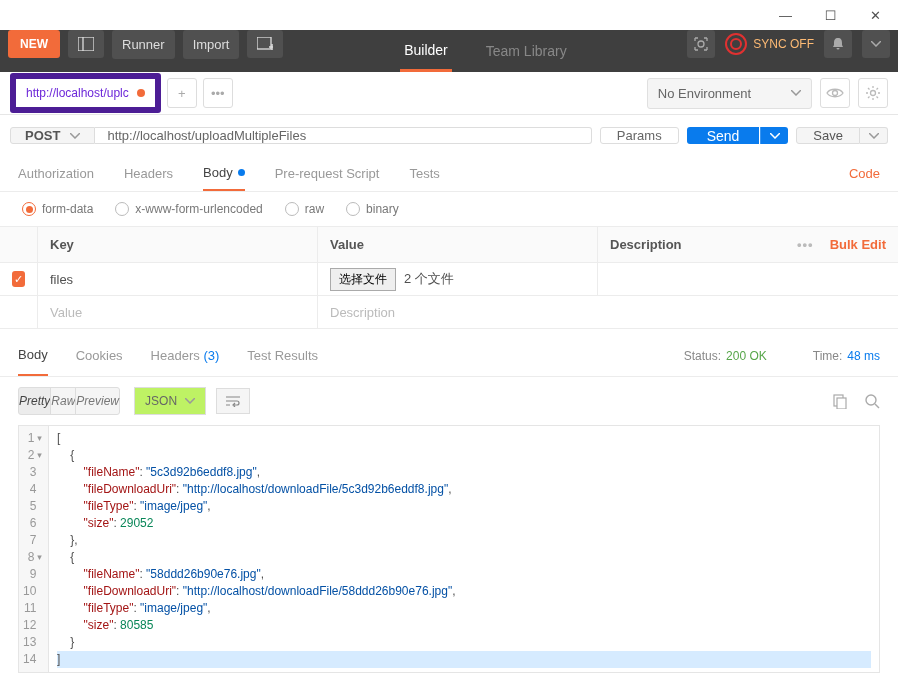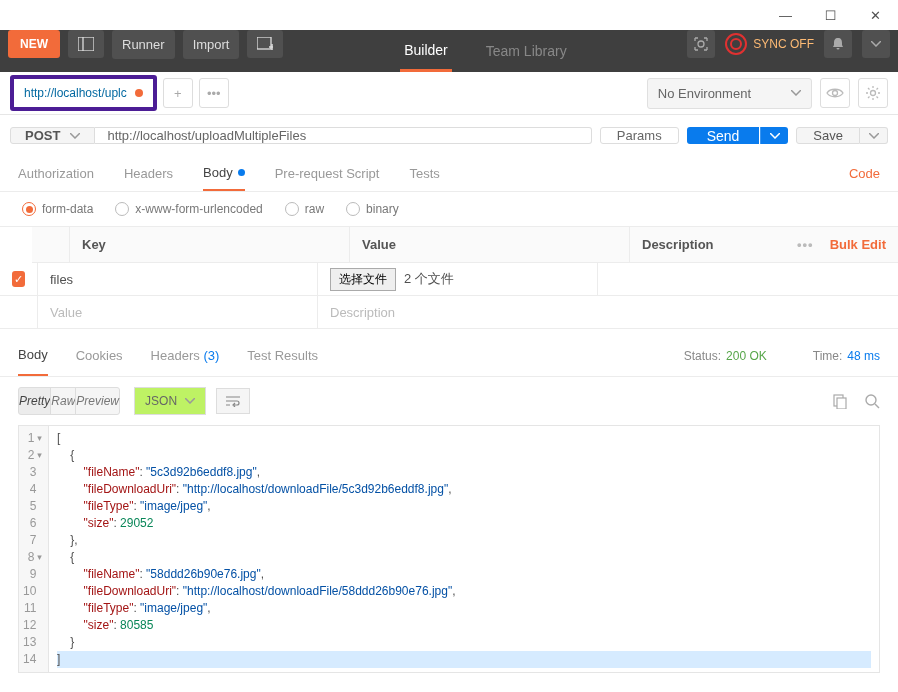--- a/index.html
+++ b/index.html
@@ -16,21 +16,21 @@
 .toolbar .center-tab { color: #888; font-size: 14px; padding: 0 4px; height: 100%; display: flex; align-items: center; }
 .toolbar .center-tab.active { color: #fff; border-bottom: 3px solid #f26b3a; }
 .toolbar .right-icons { display: flex; align-items: center; gap: 10px; }
 .sync-wrap { display: flex; align-items: center; gap: 6px; color: #fdba74; font-size: 12px; }
 .sync-icon { width: 22px; height: 22px; border: 2px solid #e03131; border-radius: 50%; display: flex; align-items: center; justify-content: center; }
 .sync-icon-inner { width: 12px; height: 12px; border: 2px solid #e03131; border-radius: 50%; }
 .tb-iconbtn { width: 28px; height: 28px; background: #505050; border-radius: 3px; display: flex; align-items: center; justify-content: center; color: #aaa; }
 
 .req-tabs { height: 43px; display: flex; align-items: center; padding: 0 10px; gap: 6px; border-bottom: 1px solid #e6e6e6; justify-content: space-between; }
 .req-tabs-left { display: flex; align-items: center; gap: 6px; }
-.req-tab { border: 4px solid #4c1d95; border-radius: 3px; padding: 7px 10px; display: flex; align-items: center; gap: 8px; color: #0369a1; font-size: 12px; }
+.req-tab { border: 6px solid #4c1d95; border-radius: 3px; padding: 7px 10px; display: flex; align-items: center; gap: 8px; color: #6d28d9; font-size: 12px; }
 .req-tab .dot { width: 8px; height: 8px; background: #f26b3a; border-radius: 50%; }
 .sq-btn { border: 1px solid #ddd; border-radius: 3px; width: 30px; height: 30px; display: flex; align-items: center; justify-content: center; color: #aaa; }
 .env-right { display: flex; align-items: center; gap: 8px; }
 .env-select { border: 1px solid #e0e0e0; background: #f5f5f5; border-radius: 3px; padding: 7px 10px; display: flex; align-items: center; gap: 40px; color: #666; font-size: 13px; }
 
 .url-bar { display: flex; align-items: stretch; padding: 12px 10px; gap: 8px; }
 .method-select { border: 1px solid #ddd; border-radius: 3px 0 0 3px; background: #f5f5f5; padding: 0 14px; display: flex; align-items: center; gap: 10px; font-weight: 600; color: #555; }
 .url-input { flex: 1; border: 1px solid #ddd; border-left: none; border-radius: 0 3px 3px 0; padding: 0 12px; display: flex; align-items: center; color: #666; font-size: 13px; margin-left: -8px; text-align: right; }
 .btn-params { border: 1px solid #ddd; background: #fff; padding: 0 16px; display: flex; align-items: center; border-radius: 3px; color: #666; }
 .btn-send { background: #097bed; color: #fff; padding: 0 20px; display: flex; align-items: center; border-radius: 3px 0 0 3px; font-size: 14px; }
@@ -47,21 +47,21 @@
 
 .body-type-row { display: flex; align-items: center; gap: 22px; padding: 10px 22px; }
 .radio-wrap { display: flex; align-items: center; gap: 6px; color: #787878; font-size: 12px; }
 .radio-outer { width: 14px; height: 14px; border: 1px solid #bbb; border-radius: 50%; display: flex; align-items: center; justify-content: center; }
 .radio-wrap.checked .radio-outer { border-color: #f26b3a; }
 .radio-inner { width: 7px; height: 7px; background: #f26b3a; border-radius: 50%; display: none; }
 .radio-wrap.checked .radio-inner { display: block; }
 
 .kv-table { border-top: 1px solid #ececec; }
 .kv-header, .kv-row { display: grid; grid-template-columns: 38px 280px 280px 1fr; align-items: center; }
-.kv-header { background: #fafafa; height: 36px; font-weight: 600; color: #555; border-bottom: 1px solid #ececec; position: relative; margin-left: 32px; }
+.kv-header { background: #fafafa; height: 36px; font-weight: 600; color: #555; border-bottom: 1px solid #ececec; position: relative; }
 .kv-header > div, .kv-row > div { padding: 0 12px; border-right: 1px solid #ececec; height: 100%; display: flex; align-items: center; gap: 8px; }
 .kv-header > div:last-child, .kv-row > div:last-child { border-right: none; }
 .kv-header .desc-cell { justify-content: space-between; }
 .kv-row { height: 33px; border-bottom: 1px solid #ececec; }
 .kv-row.placeholder { color: #bbb; }
 .checkbox { width: 16px; height: 16px; background: #f26b3a; border-radius: 3px; display: flex; align-items: center; justify-content: center; color: #fff; font-size: 11px; }
 .file-btn { border: 1px solid #aaa; background: #efefef; padding: 2px 8px; font-size: 12px; }
 .bulk-edit { color: #f26b3a; font-size: 13px; text-align: center; }
 .dots-icon { color: #bbb; letter-spacing: 1px; }
 

